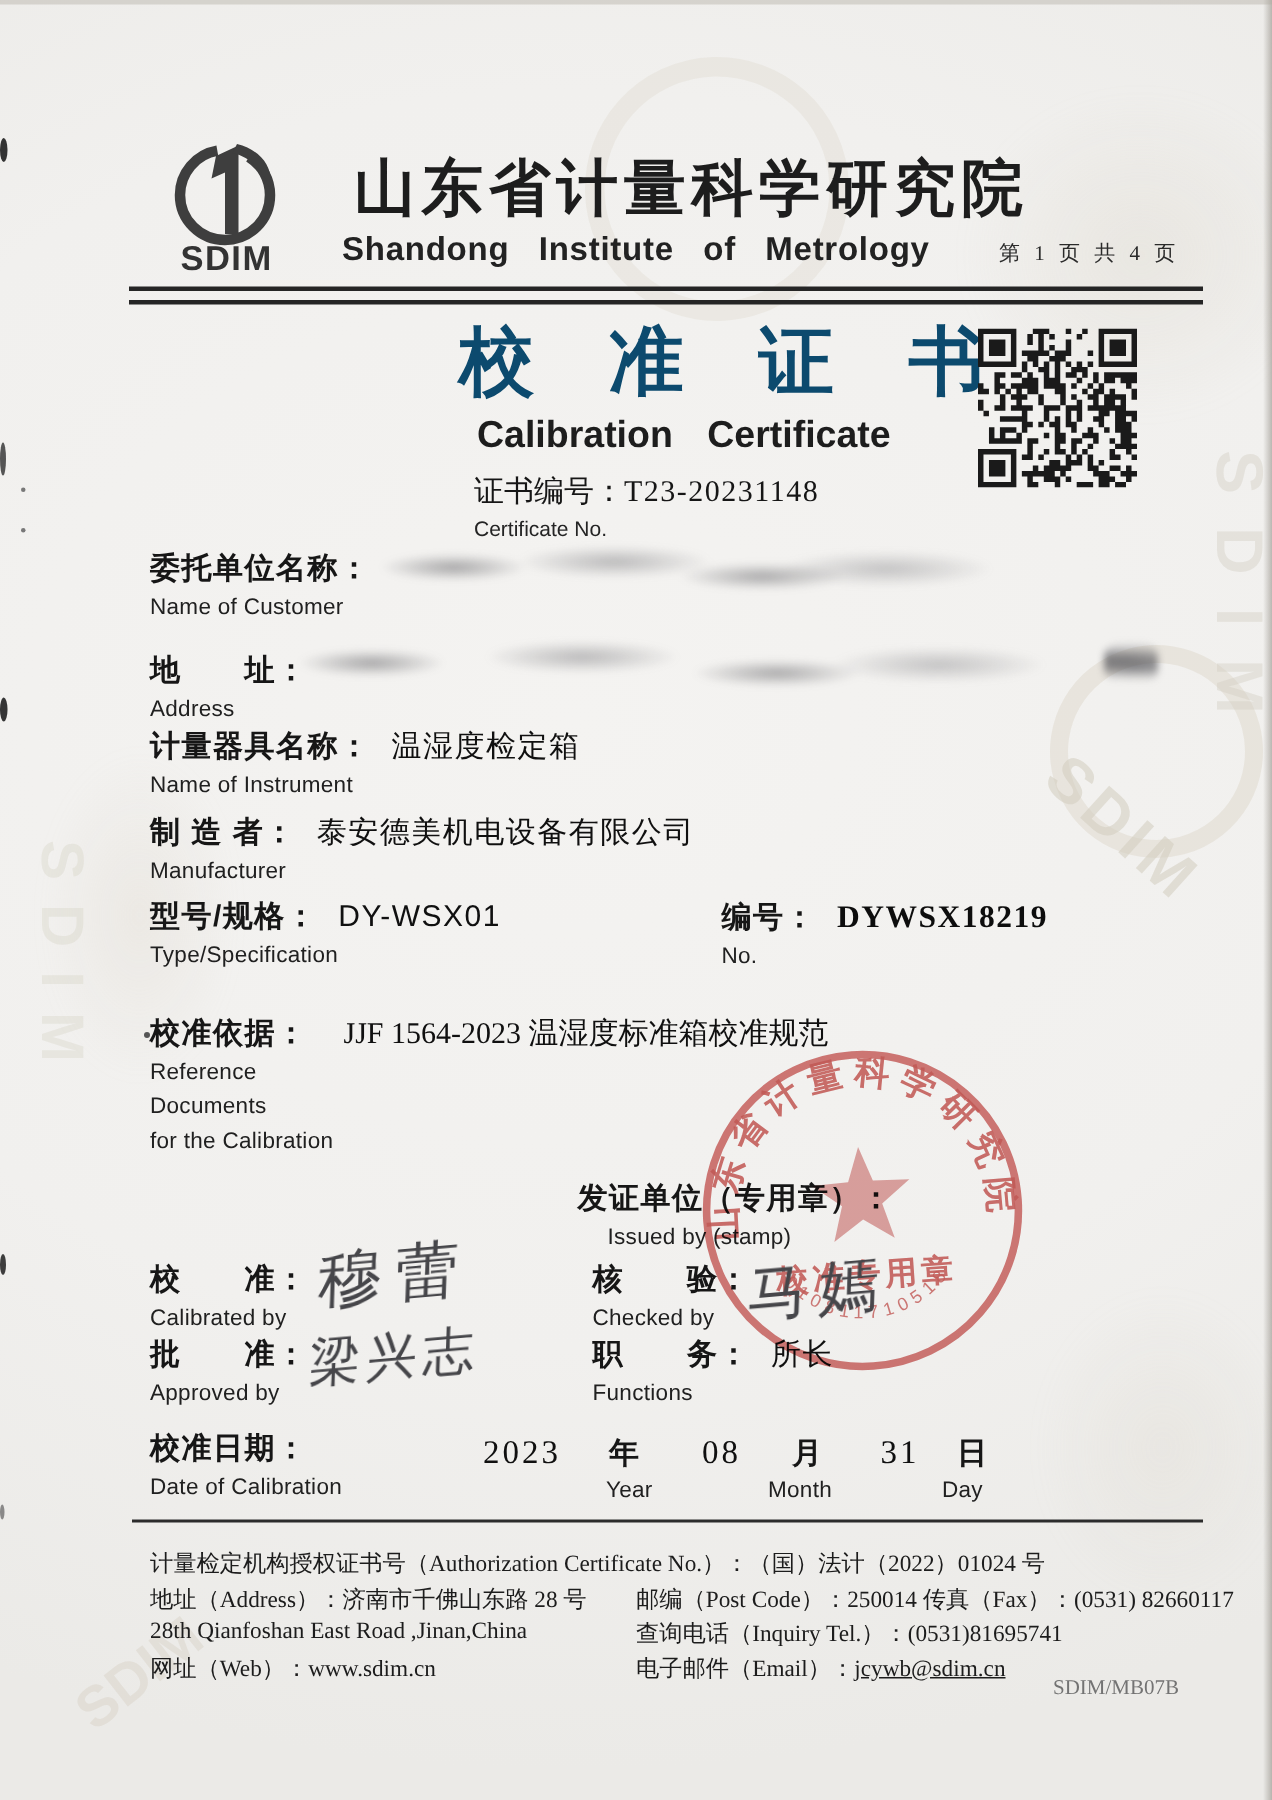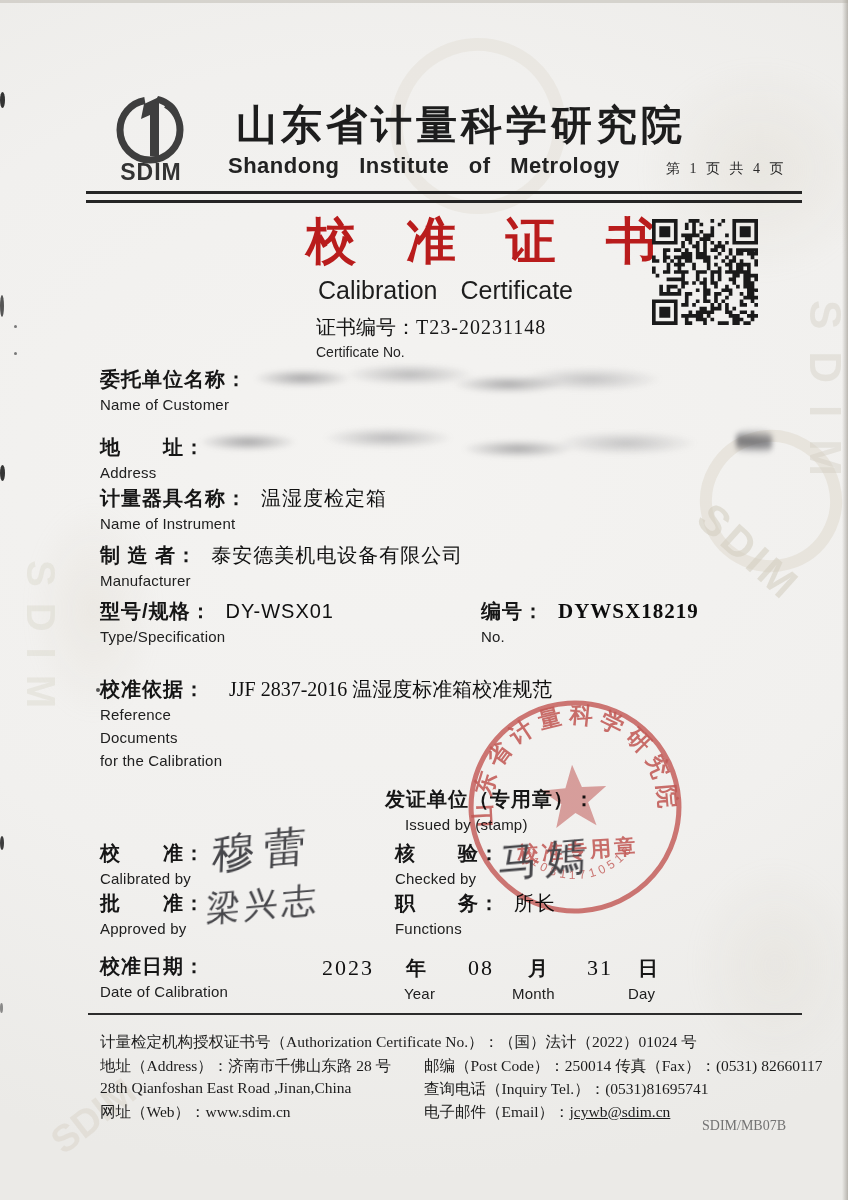--- a/index.html
+++ b/index.html
@@ -21,22 +21,22 @@
   .org-cn{position:absolute;left:236px;top:98px;font-family:"Liberation Serif",serif;
     font-weight:700;font-size:41px;letter-spacing:4px;color:#1d1d1d;white-space:nowrap;}
   .org-en{position:absolute;left:228px;top:153px;font-weight:700;font-size:22px;
     letter-spacing:.5px;word-spacing:13px;color:#222;white-space:nowrap;}
   .page-info{position:absolute;left:666px;top:160px;font-family:"Liberation Serif",serif;
     font-size:14px;letter-spacing:3px;color:#2a2a2a;white-space:nowrap;}
   .dbl-rule{position:absolute;left:86px;top:191px;width:716px;height:6px;
     border-top:3px solid #252525;border-bottom:3px solid #252525;}
   
   .cn-title{position:absolute;left:306px;top:208px;font-size:50px;font-weight:900;
-    letter-spacing:18px;color:#b91c1c;white-space:nowrap;}
-  .en-title{position:absolute;left:318px;top:276px;font-size:25px;font-weight:400;
+    letter-spacing:18px;color:#0c4a6e;white-space:nowrap;}
+  .en-title{position:absolute;left:318px;top:276px;font-size:25px;font-weight:700;
     word-spacing:16px;color:#1d1d1d;white-space:nowrap;}
   .qr{position:absolute;left:652px;top:219px;width:106px;height:106px;}
   .certno{position:absolute;left:316px;top:314px;font-family:"Liberation Serif",serif;
     font-size:20px;color:#161616;white-space:nowrap;}
   .certno .num{letter-spacing:1px;}
   .certno-en{position:absolute;left:316px;top:344px;font-size:14px;color:#242424;}
   
   .f{position:absolute;white-space:nowrap;}
   .l1{display:flex;align-items:baseline;gap:14px;line-height:26px;}
   .lab{font-size:20px;font-weight:600;letter-spacing:1px;color:#161616;}
@@ -163,21 +163,21 @@
   <div class="l1">
     <span class="lab">编号：</span>
     <span class="val-bold-serif">DYWSX18219</span>
   </div>
   <div class="sub">No.</div>
 </div>
 
 <div class="f" style="left:100px;top:676px;">
   <div class="l1" style="gap:24px;">
     <span class="lab">校准依据：</span>
-    <span class="val-serif">JJF 2837-2016 温湿度标准箱校准规范</span>
+    <span class="val-serif">JJF 1564-2023 温湿度标准箱校准规范</span>
   </div>
   <div class="sub">Reference</div>
   <div class="sub">Documents</div>
   <div class="sub">for the Calibration</div>
 </div>
 
 <div class="stamp">
   <svg width="222" height="222" viewBox="0 0 220 220">
     <defs>
       <path id="arcTop" d="M 31 139 A 84 84 0 1 1 189 139" fill="none"></path>

